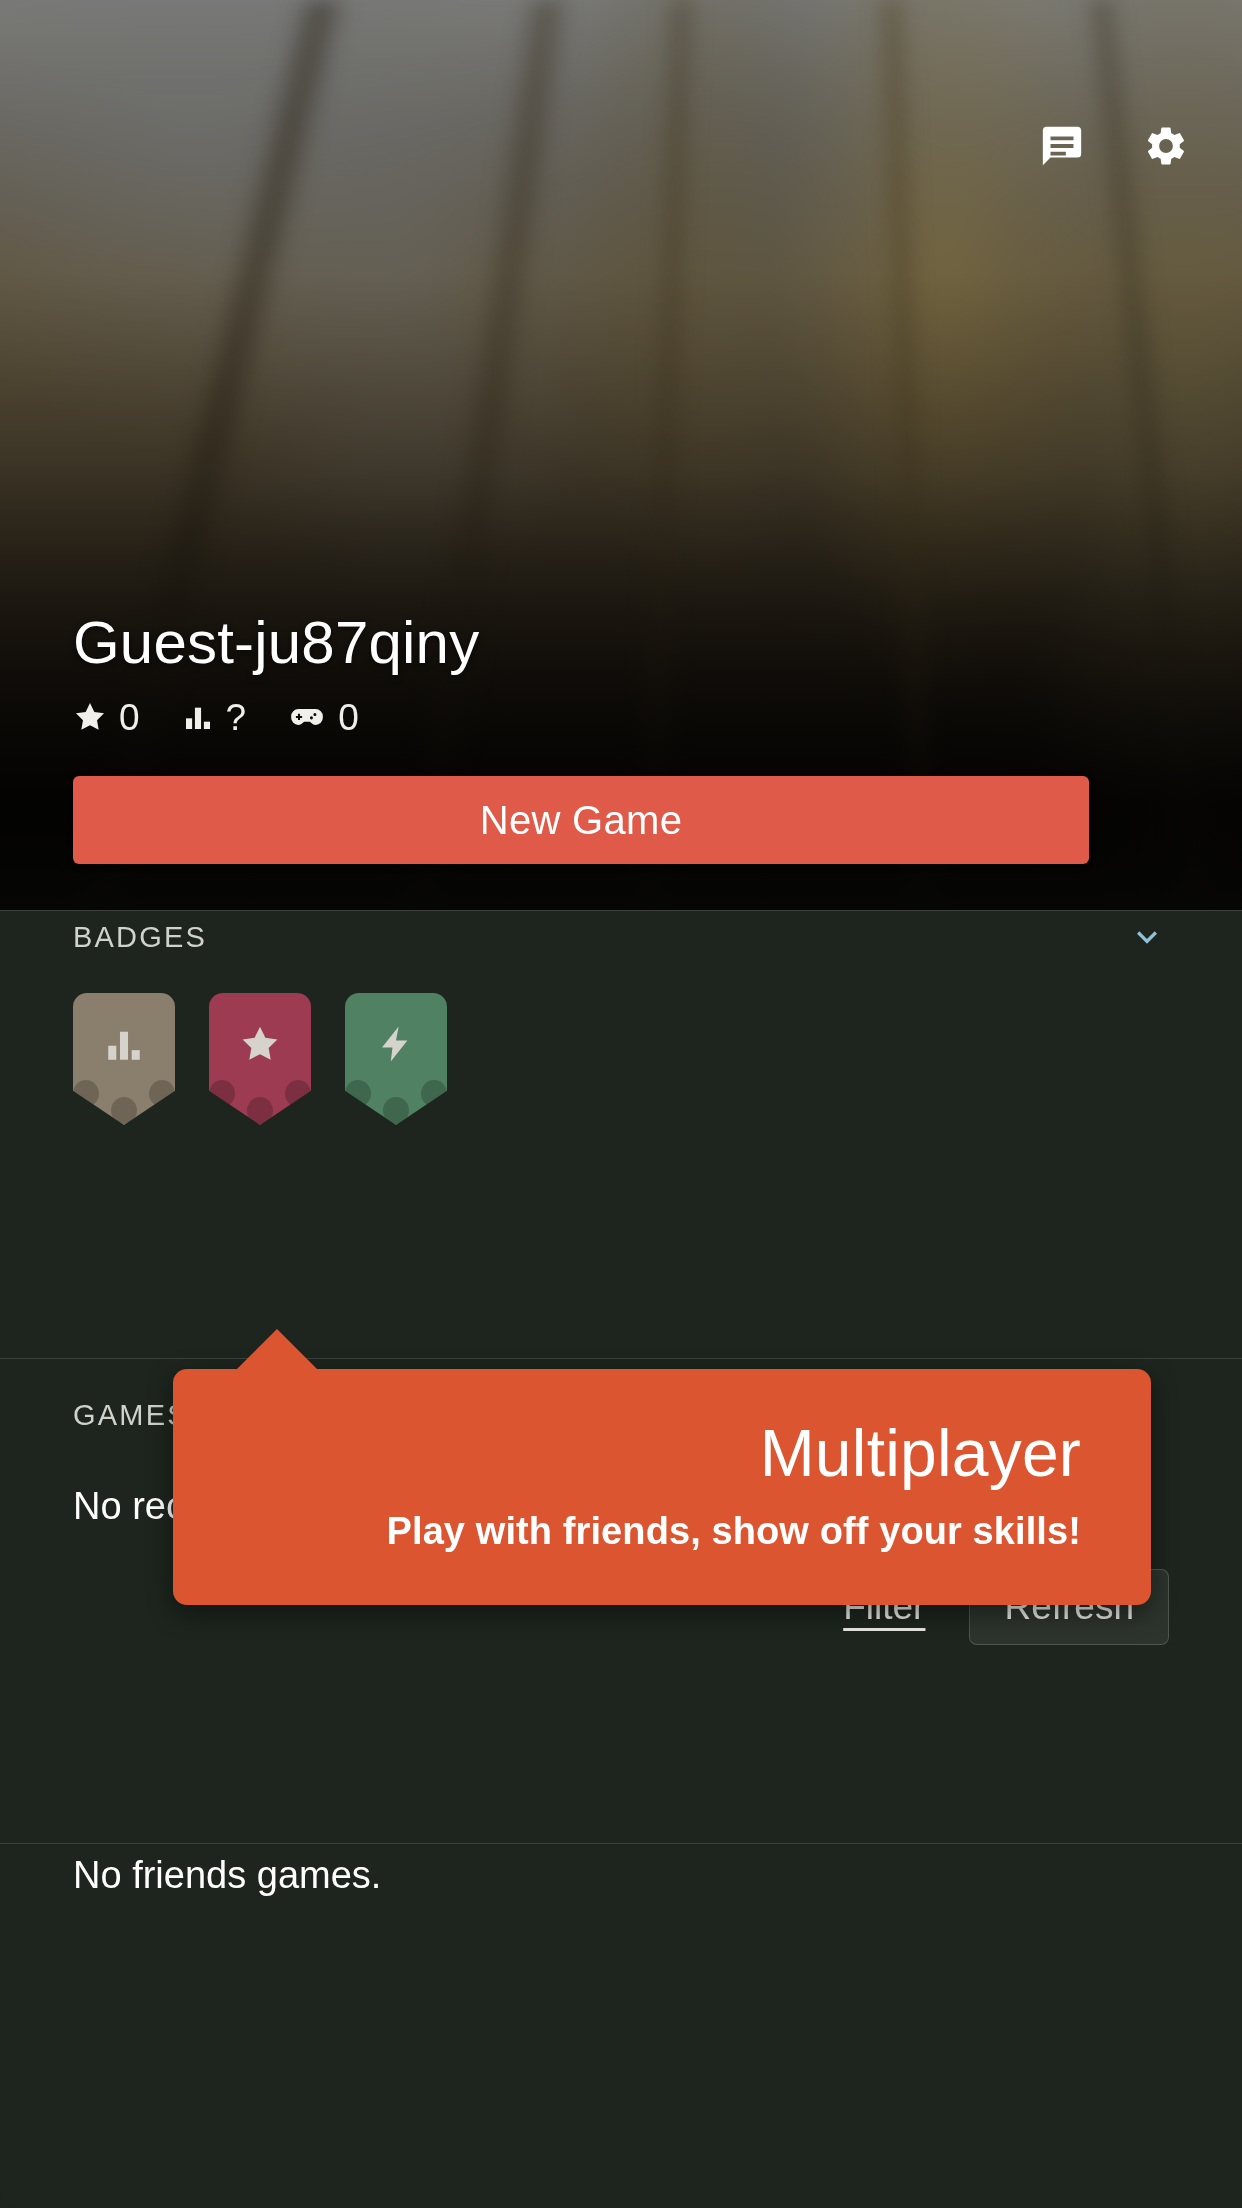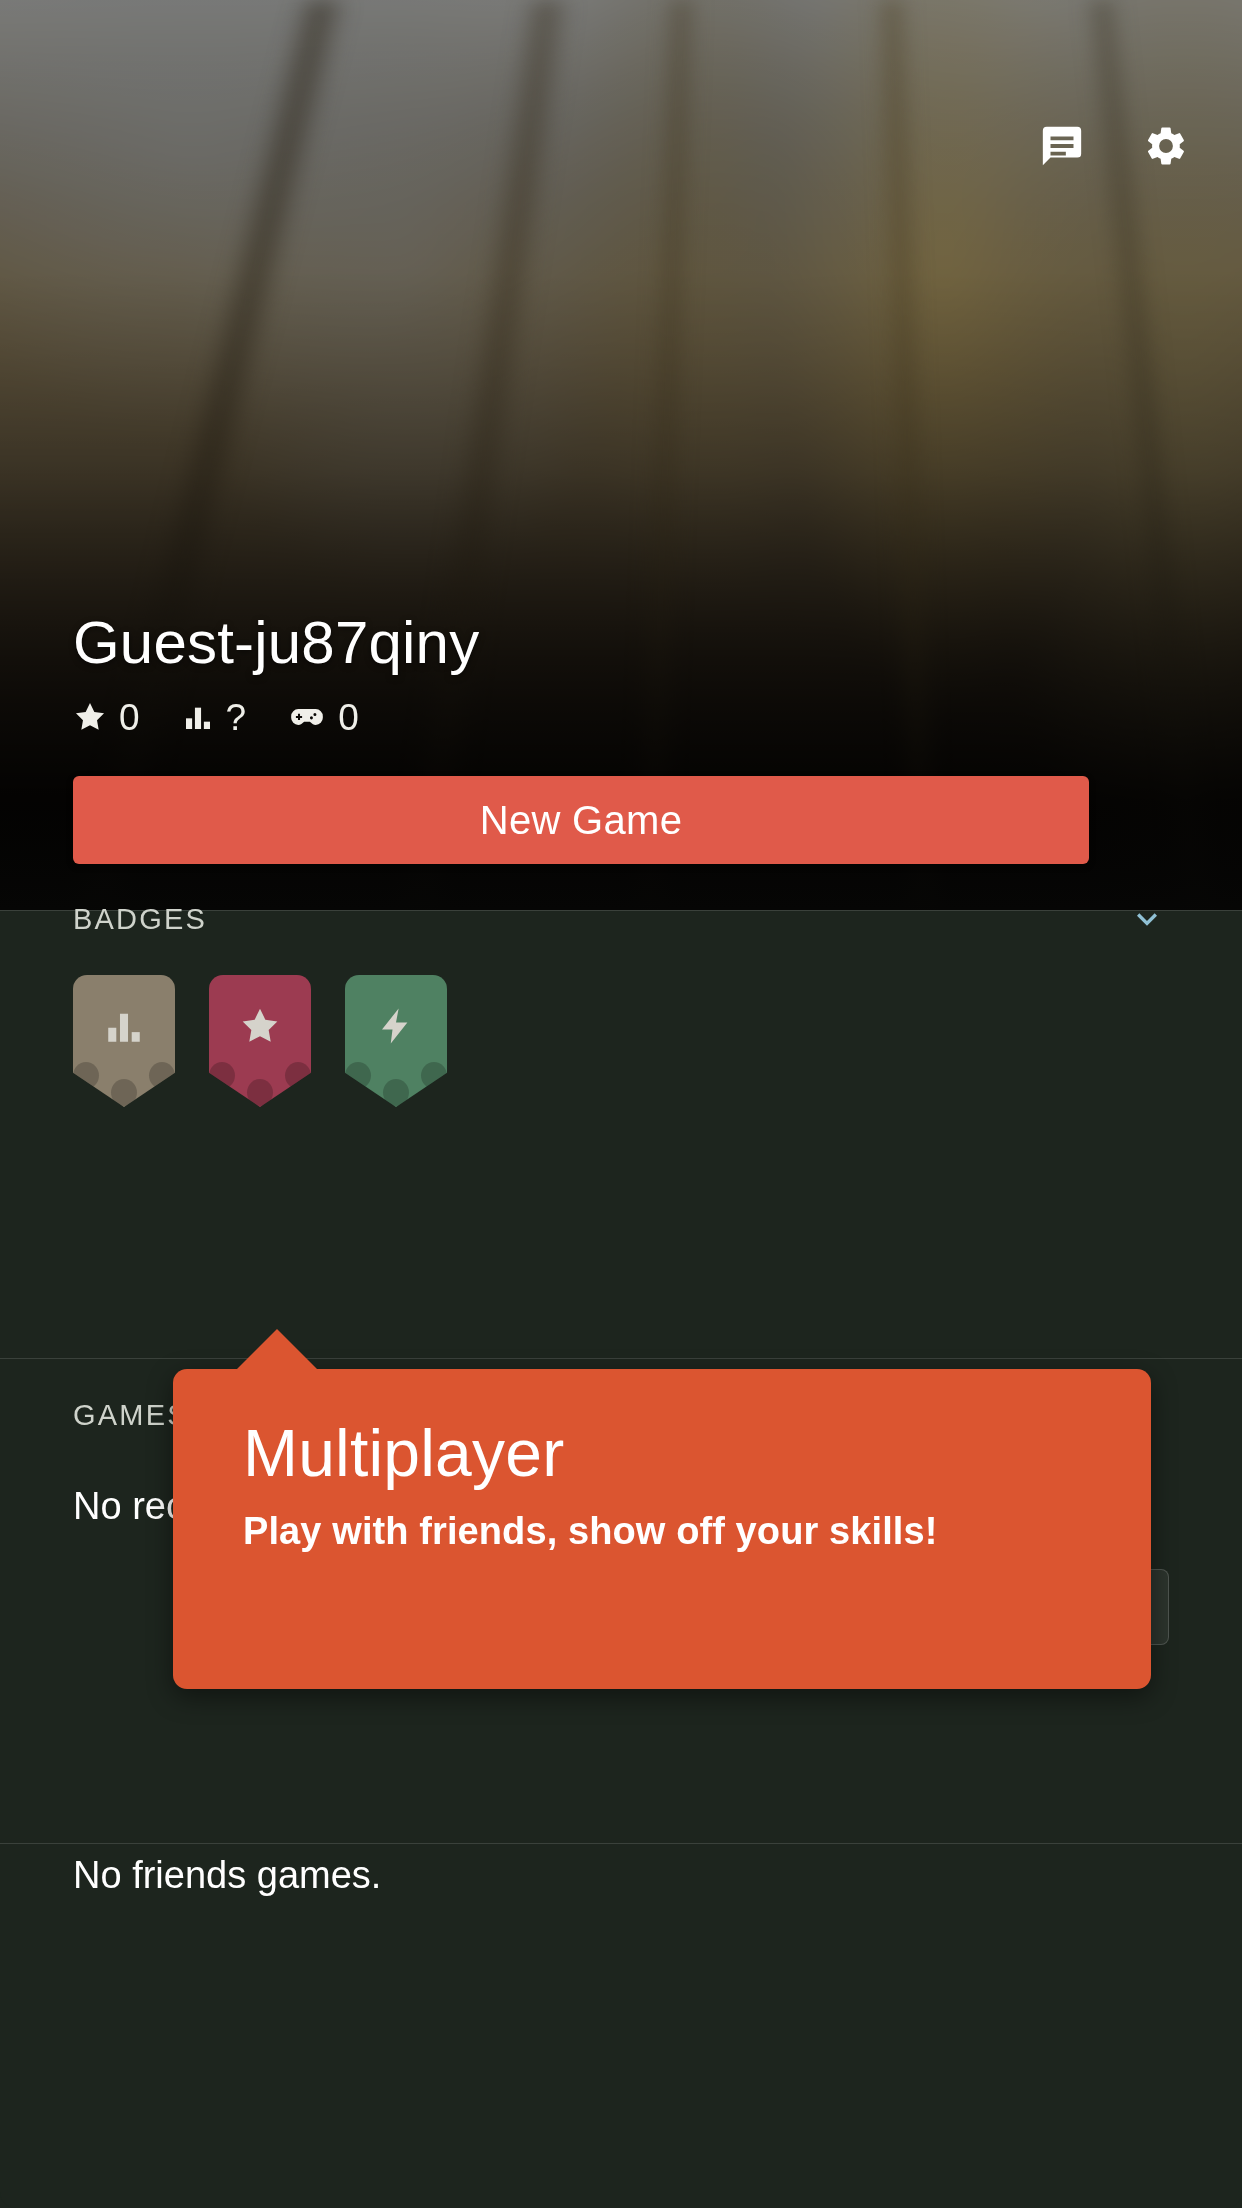--- a/index.html
+++ b/index.html
@@ -117,24 +117,25 @@
   }
   .btn-refresh{
     background:rgba(255,255,255,.07); border:1px solid rgba(255,255,255,.17);
     border-radius:8px; color:#e8e8e2; font-size:37px; padding:16px 34px;
     font-family:"Liberation Sans", sans-serif; cursor:pointer;
   }
   .friends-body{ padding-top:10px; }
 
   
   .tooltip{
-    position:absolute; left:173px; top:1369px; width:978px; height:320px;
+    position:absolute; left:173px; top:1369px; width:978px; height:236px;
     background:#DB5530; border-radius:14px; z-index:40;
     box-shadow:0 8px 26px rgba(0,0,0,.45);
     padding:50px 70px 0 70px;
+    text-align:right;
   }
   .tooltip-arrow{
     position:absolute; top:-40px; left:62px;
     width:0; height:0; border-left:42px solid transparent; border-right:42px solid transparent;
     border-bottom:42px solid #DB5530;
   }
   .tt-title{ color:#fff; font-size:66px; font-weight:400; line-height:1.05; letter-spacing:.2px; }
   .tt-desc{ color:#fff; font-size:38px; font-weight:700; margin-top:22px; letter-spacing:.1px; }
 </style>
 </head>
@@ -184,21 +185,21 @@
             </svg>
           <span class="stat-val">0</span>
         </div>
       </div>
 
       <button class="btn-newgame">New Game</button>
     </div>
   </div>
 
   <div class="divider" style="position:absolute; top:910px;"></div>
-  <div class="section" style="position:absolute; top:863px; left:0; width:100%;">
+  <div class="section" style="position:absolute; top:881px; left:0; width:100%;">
     <div class="sec-head">
       <div class="sec-title">BADGES</div>
       <div class="chevron">
         <svg viewBox="0 0 24 24">
             <path d="M7.4 8.6L12 13.2l4.6-4.6L18 10l-6 6-6-6z"></path>
           </svg>
       </div>
     </div>
     <div class="badge-row">
       <div class="badge" style="background:#8A7F6C">

